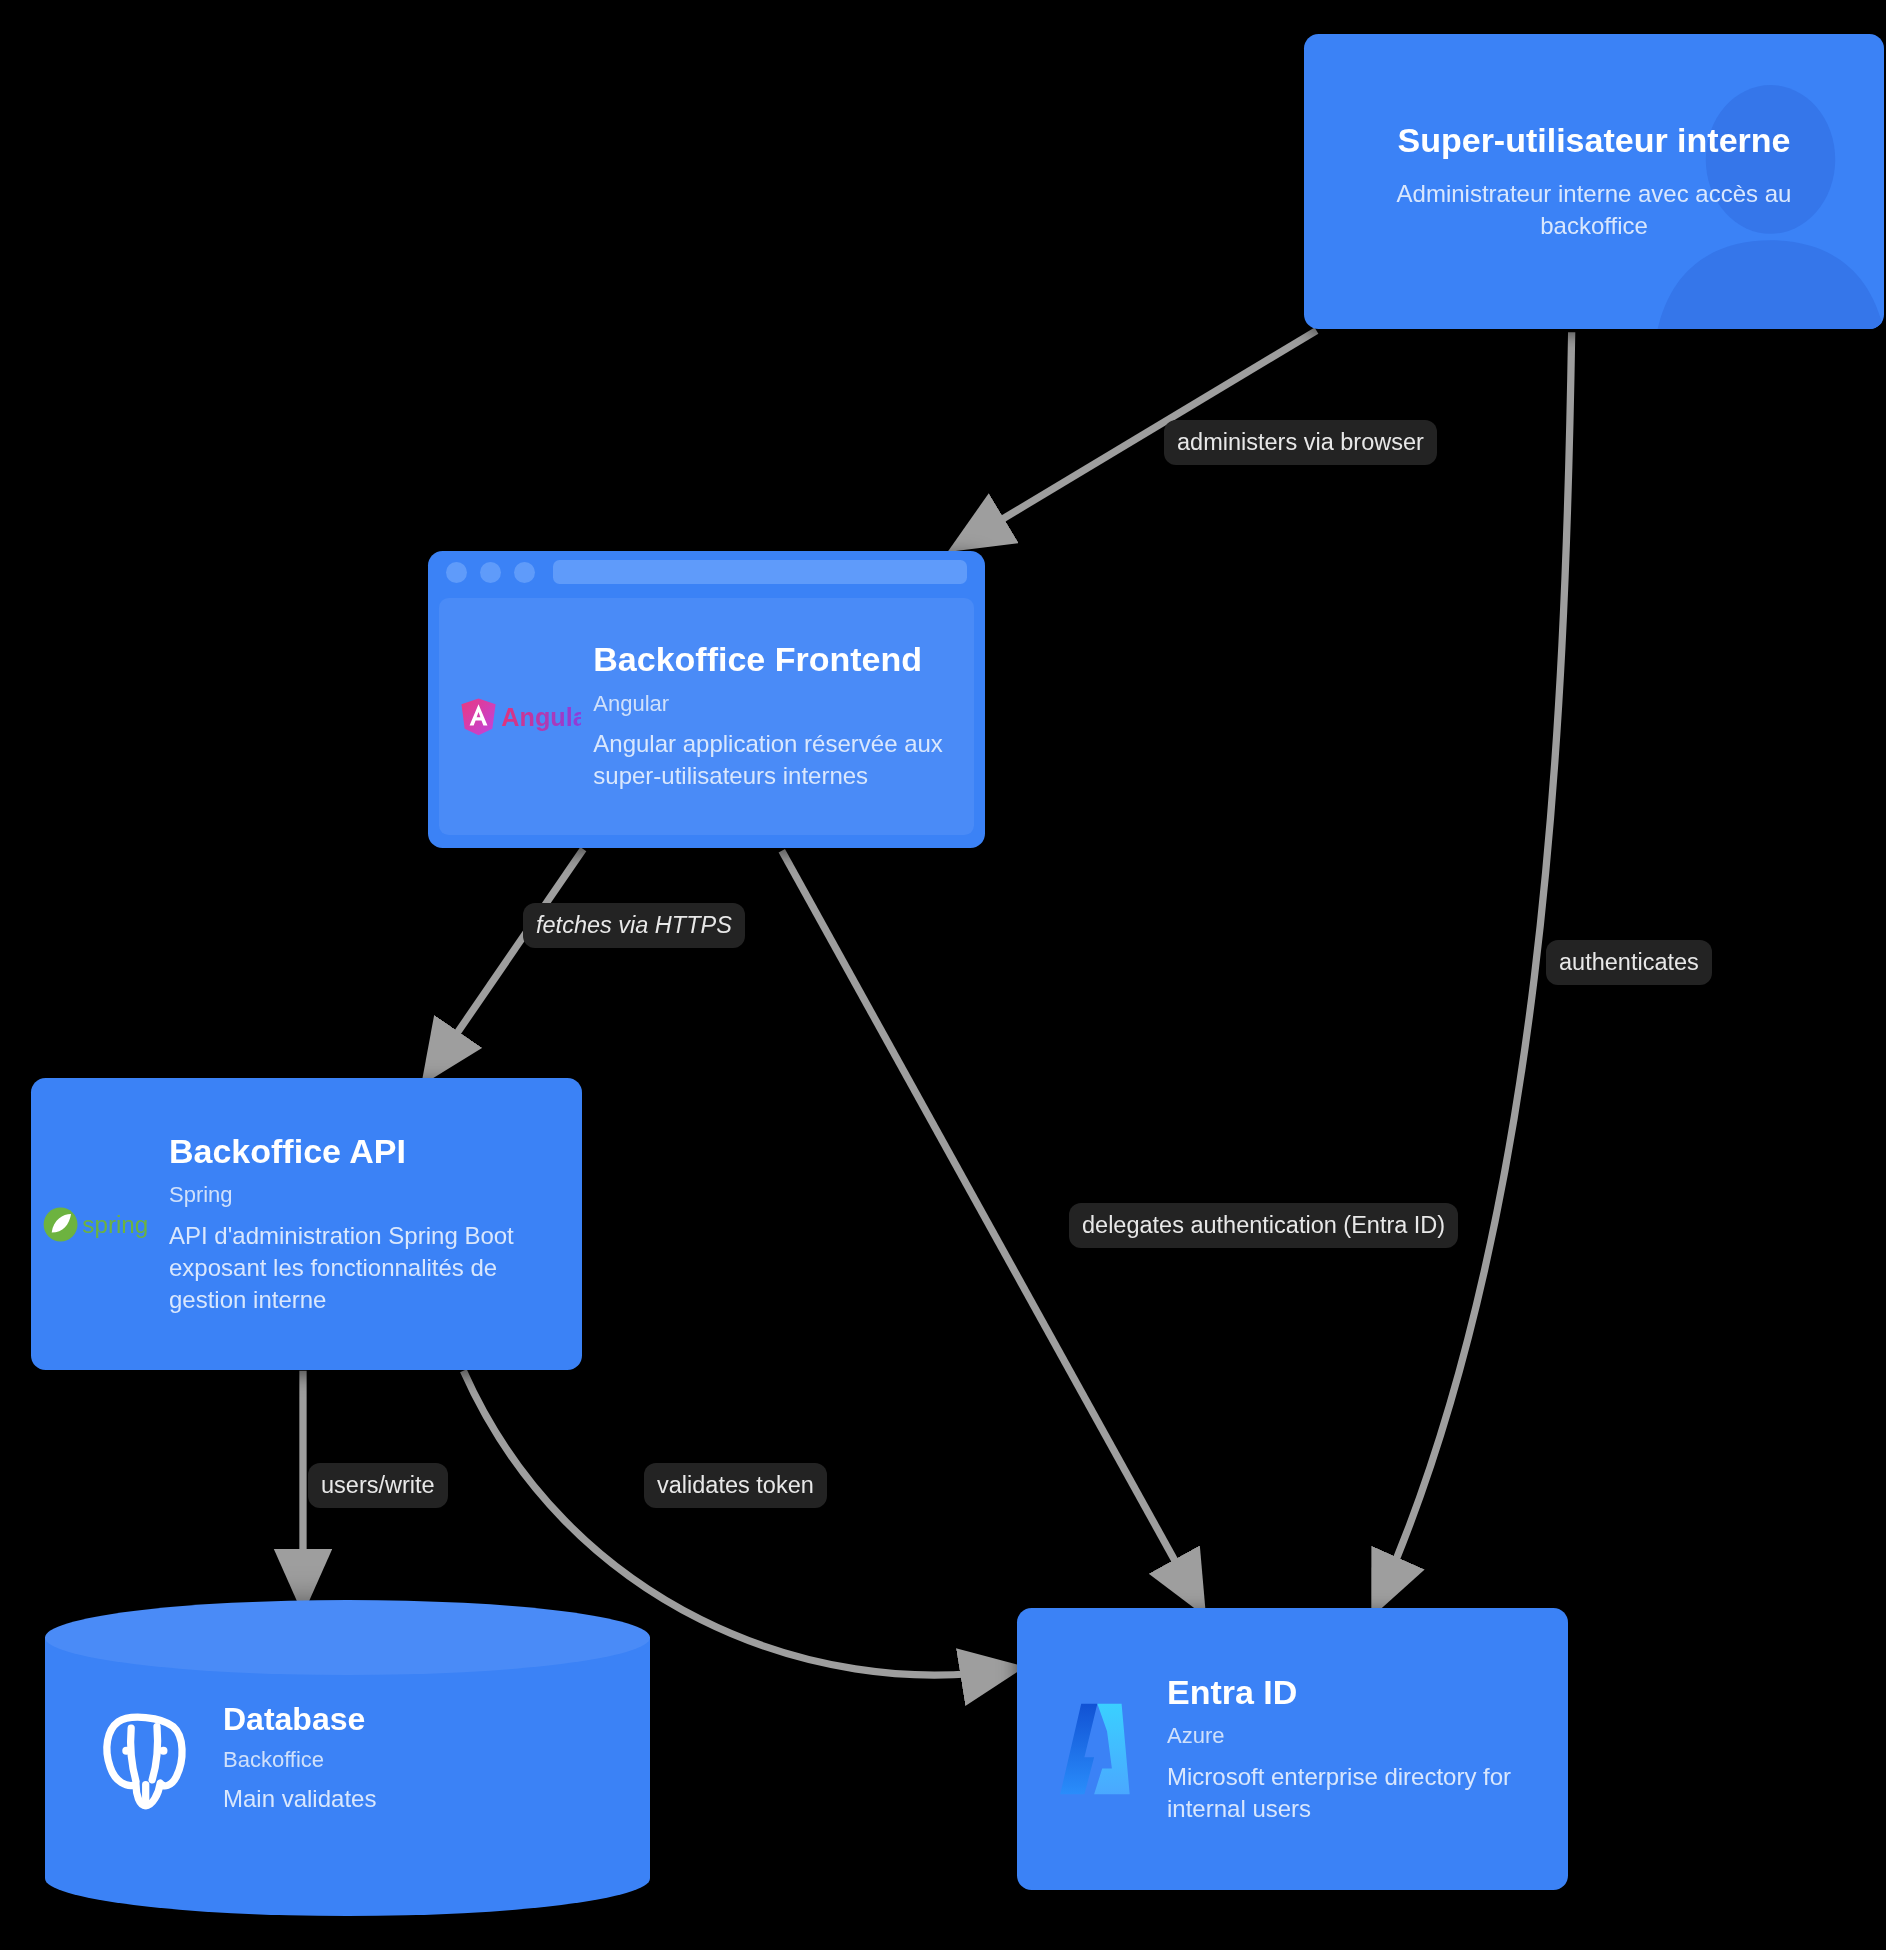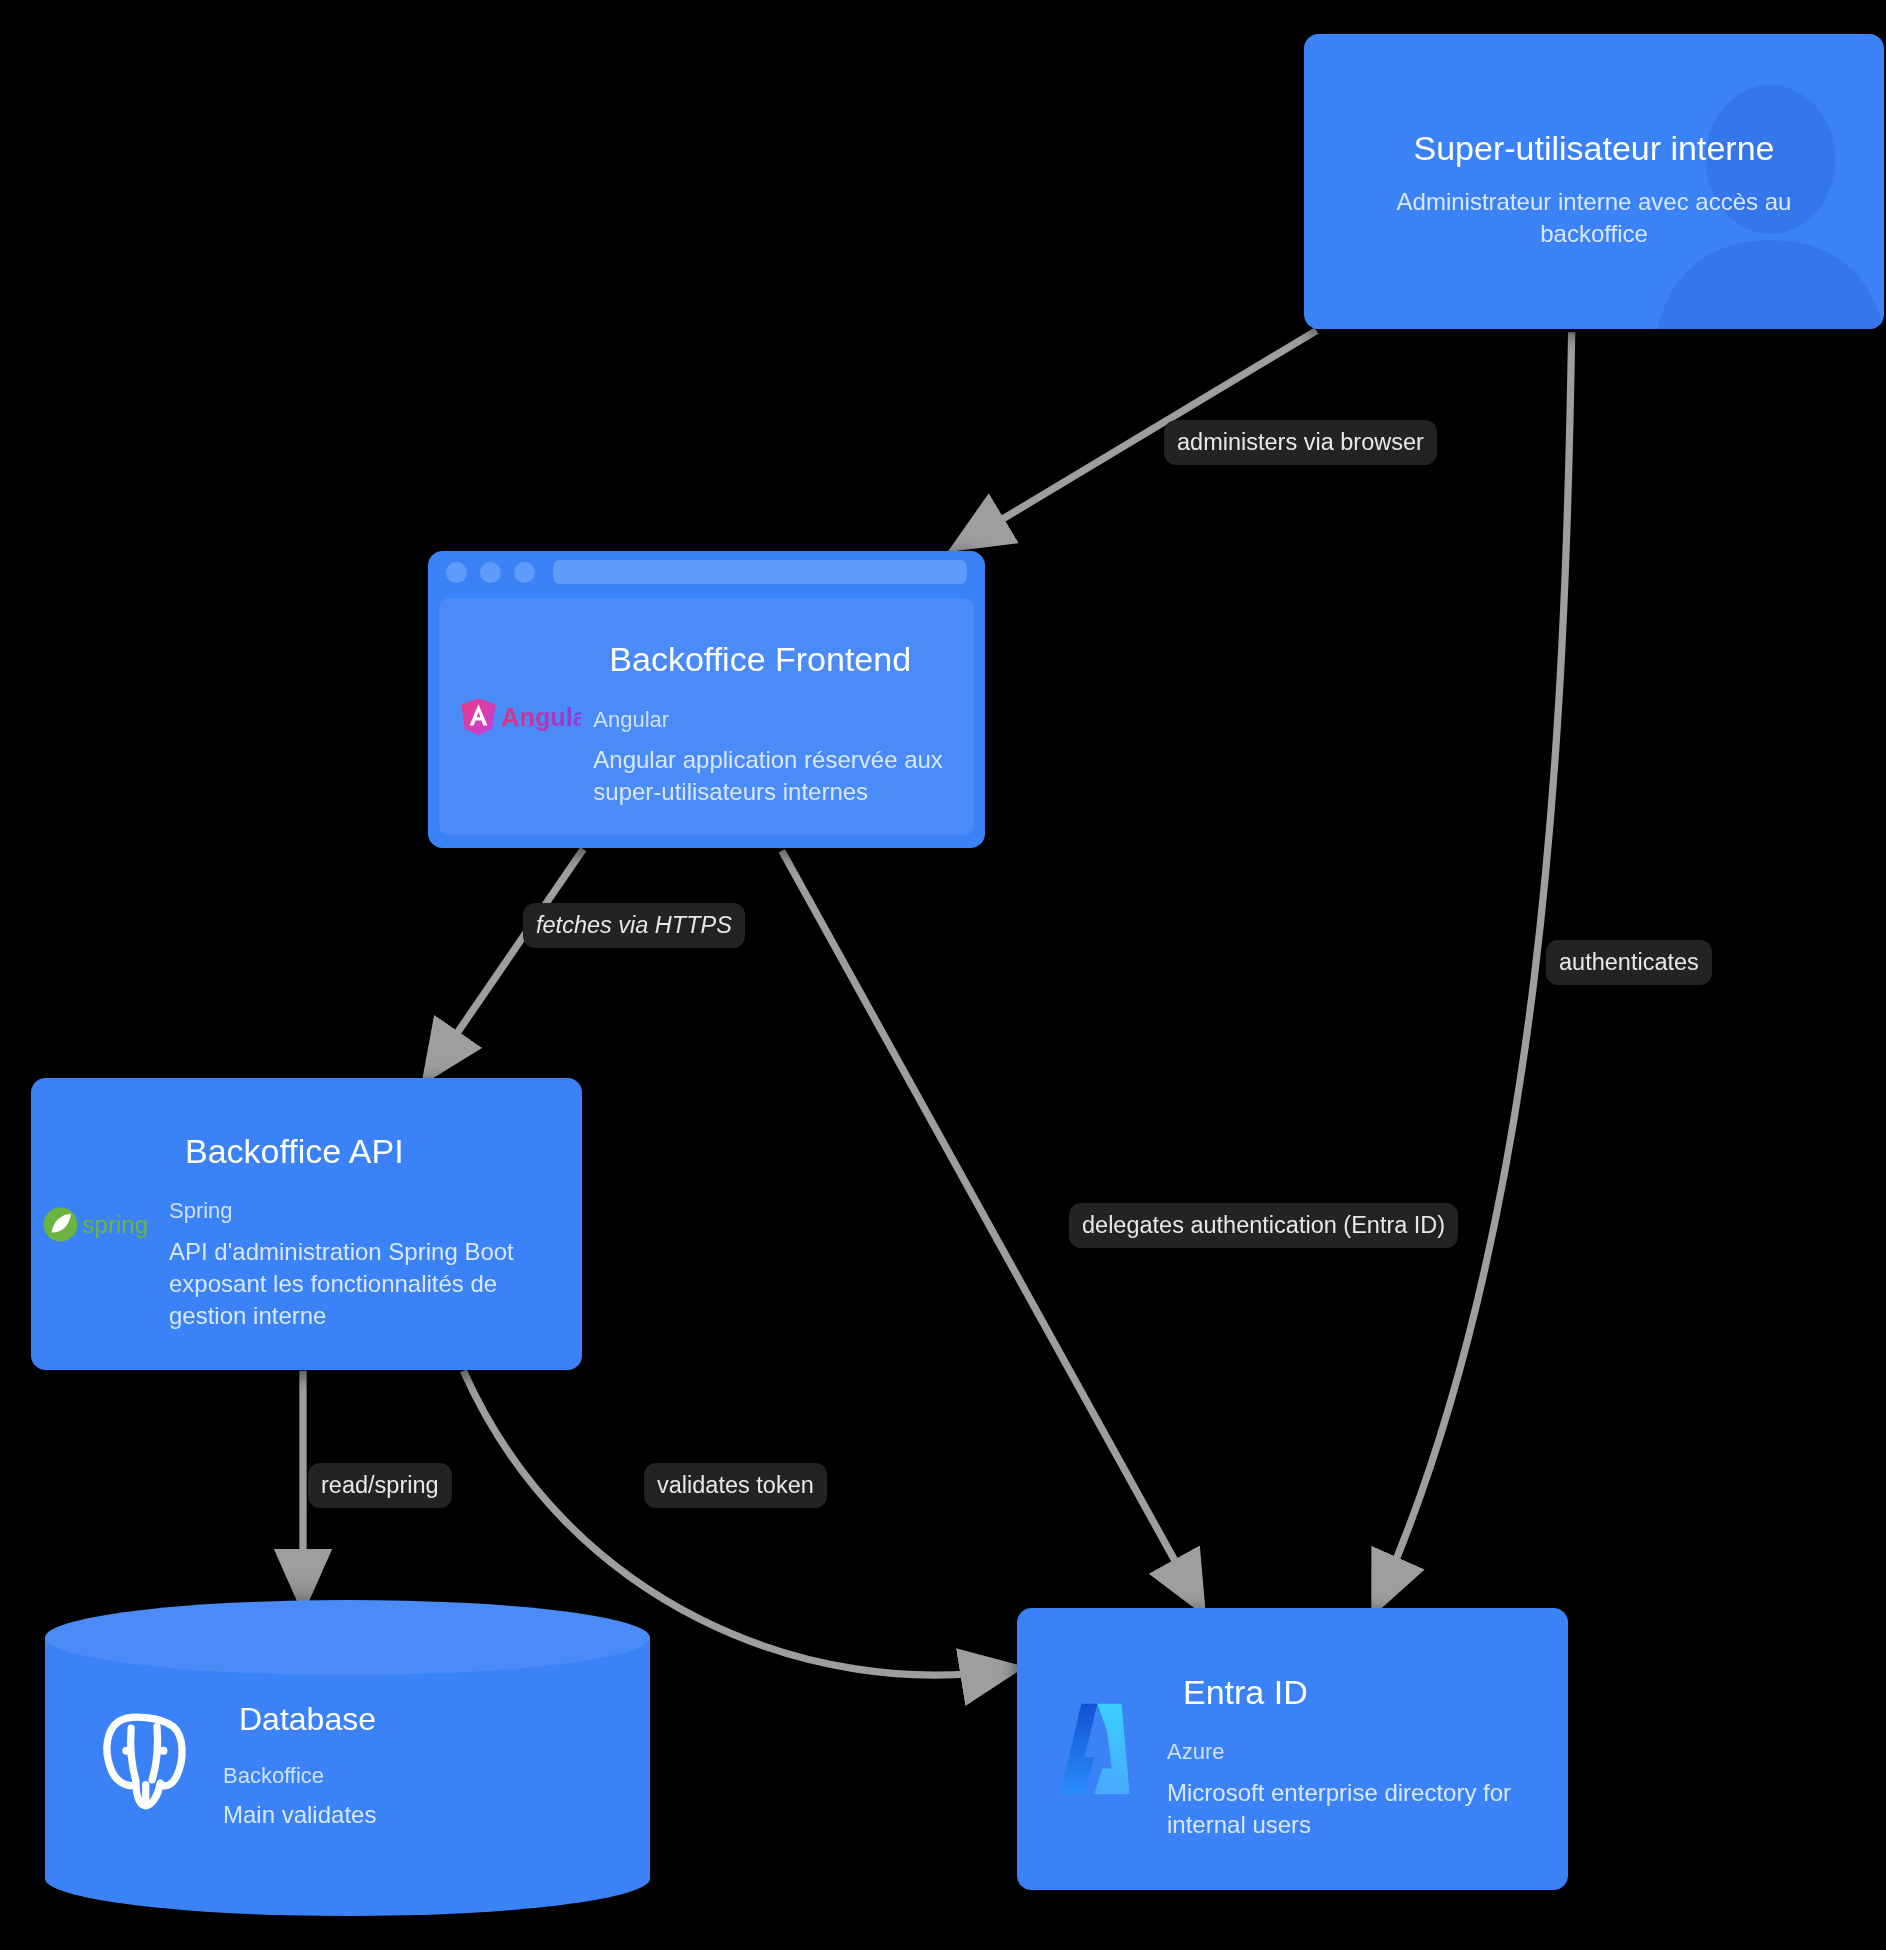--- a/index.html
+++ b/index.html
@@ -45,24 +45,24 @@
     border-radius: 14.6px;
     box-shadow: 0 4.9px 18px rgba(0,0,0,0.55);
     overflow: hidden;
     position: relative;
     width: 100%;
     height: 100%;
   }
 
   .node-title {
     font-size: 34px;
-    font-weight: normal;
+    font-weight: bold;
     color: #ffffff;
     line-height: 1.15;
-    margin: 16px;
+    margin: 0;
   }
   .node-tech {
     font-size: 22px;
     color: #cfe0fb;
     margin: 0;
     line-height: 1.2;
   }
   .node-desc {
     font-size: 24px;
     color: #d9e7fd;
@@ -284,21 +284,21 @@
   </svg>
 
   <div class="edge-label" style="left:1164px; top:420px;">administers via browser</div>
 
   <div class="edge-label" style="left:1546px; top:940px;">authenticates</div>
 
   <div class="edge-label" style="left:523px; top:903px;font-style:italic;">fetches via HTTPS</div>
 
   <div class="edge-label" style="left:1069px; top:1203px;">delegates authentication (Entra ID)</div>
 
-  <div class="edge-label" style="left:308px; top:1463px;">read/spring</div>
+  <div class="edge-label" style="left:308px; top:1463px;">users/write</div>
 
   <div class="edge-label" style="left:644px; top:1463px;">validates token</div>
 
   <div class="node" id="node-person">
     <div class="node-box">
       <svg class="person-silhouette" viewBox="0 0 300 330">
         <ellipse cx="150" cy="92" rx="80" ry="92" fill="#3576ea"></ellipse>
         <path d="M150 192 C 62 192 14 246 6 330 L 294 330 C 286 246 238 192 150 192 Z" fill="#3576ea"></path>
       </svg>
       <div class="node-title">Super-utilisateur interne</div>

